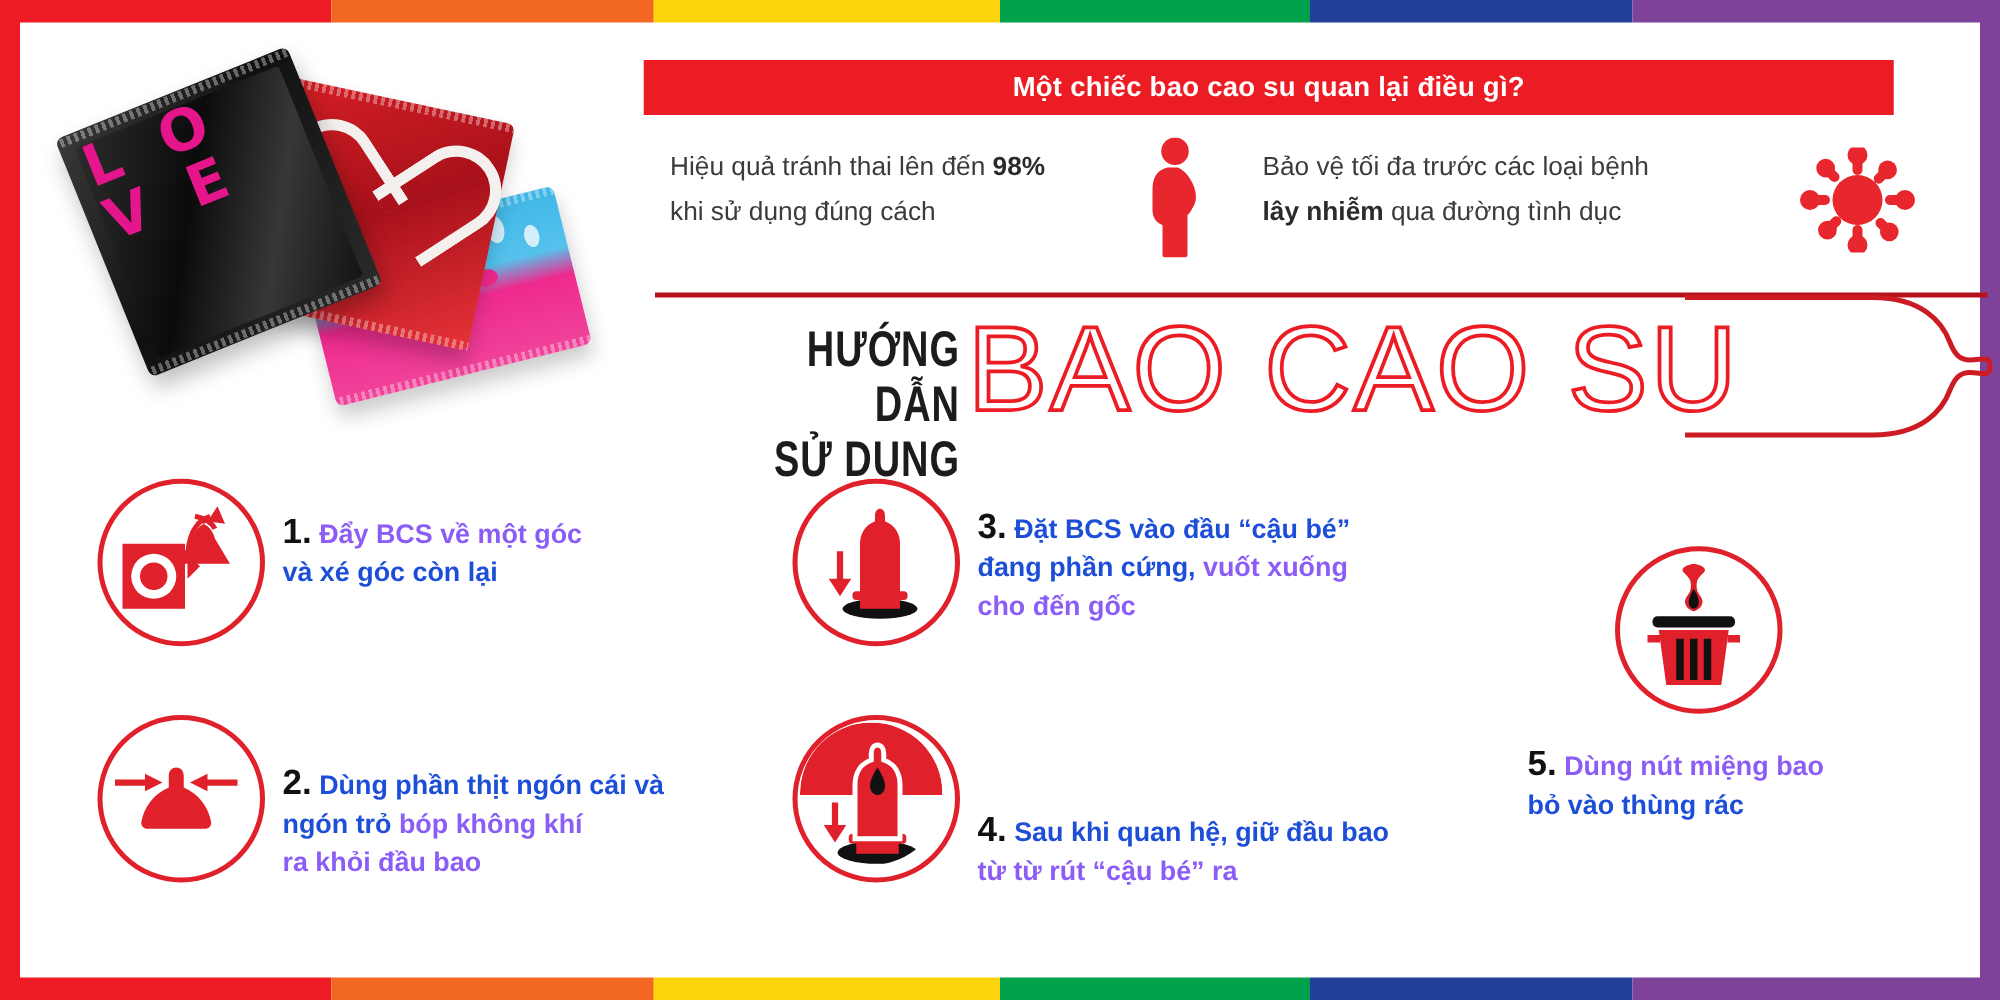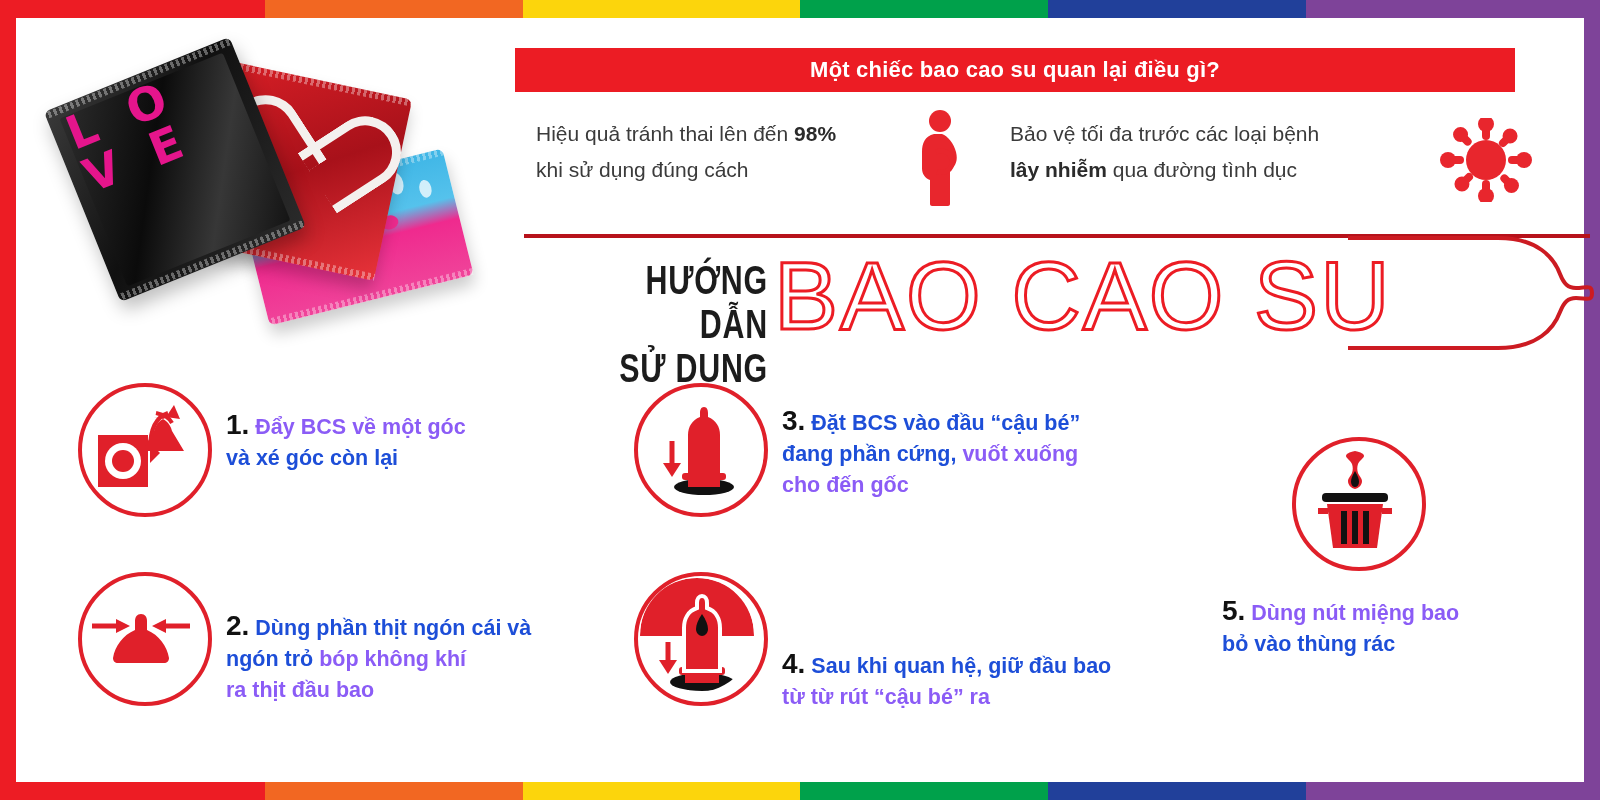--- a/index.html
+++ b/index.html
@@ -264,21 +264,21 @@
           <line x1="102" y1="40" x2="76" y2="40" stroke-width="5"></line>
           <path d="M64 40 l14 -7 l0 14 z" stroke="none"></path>
           <path d="M53 28 c4 0 6 3 6 7 l0 9 c12 5 20 16 22 28 c0 3 -2 5 -5 5 l-46 0 c-3 0 -5 -2 -5 -5 c2 -12 10 -23 22 -28 l0 -9 c0 -4 2 -7 6 -7 z" stroke="none"></path>
         </g>
       </svg>
     </div>
     <div class="stxt">
       <span class="num">2.</span>
       <span class="pl">Dùng phần thịt ngón cái và</span><br>
       <span class="pl">ngón trỏ </span><span class="hl">bóp không khí</span><br>
-      <span class="hl">ra thịt đầu bao</span>
+      <span class="hl">ra khỏi đầu bao</span>
     </div>
   </div>
 
   <div class="step s3">
     <div class="circ"></div>
     <div style="position:absolute;left:14px;top:12px;width:98px;height:102px;">
       <svg viewBox="0 0 98 102" width="98" height="102">
         <ellipse cx="56" cy="92" rx="30" ry="8" fill="#111"></ellipse>
         <rect x="40" y="82" width="32" height="10" fill="#e0202a"></rect>
         <rect x="34" y="78" width="44" height="7" rx="3" fill="#e0202a"></rect>

